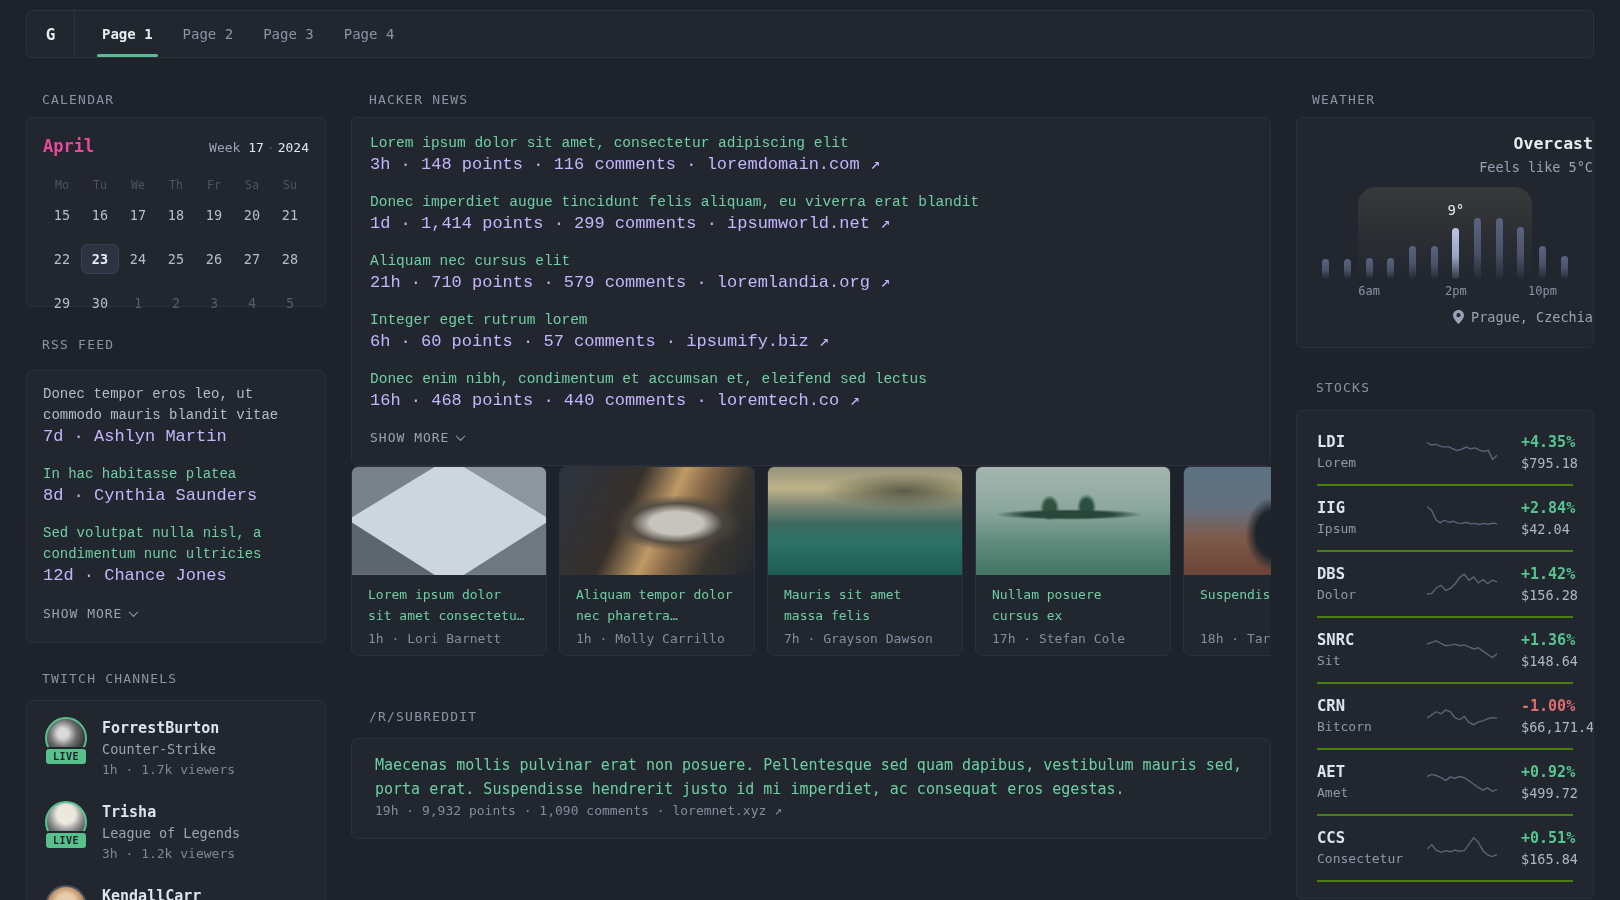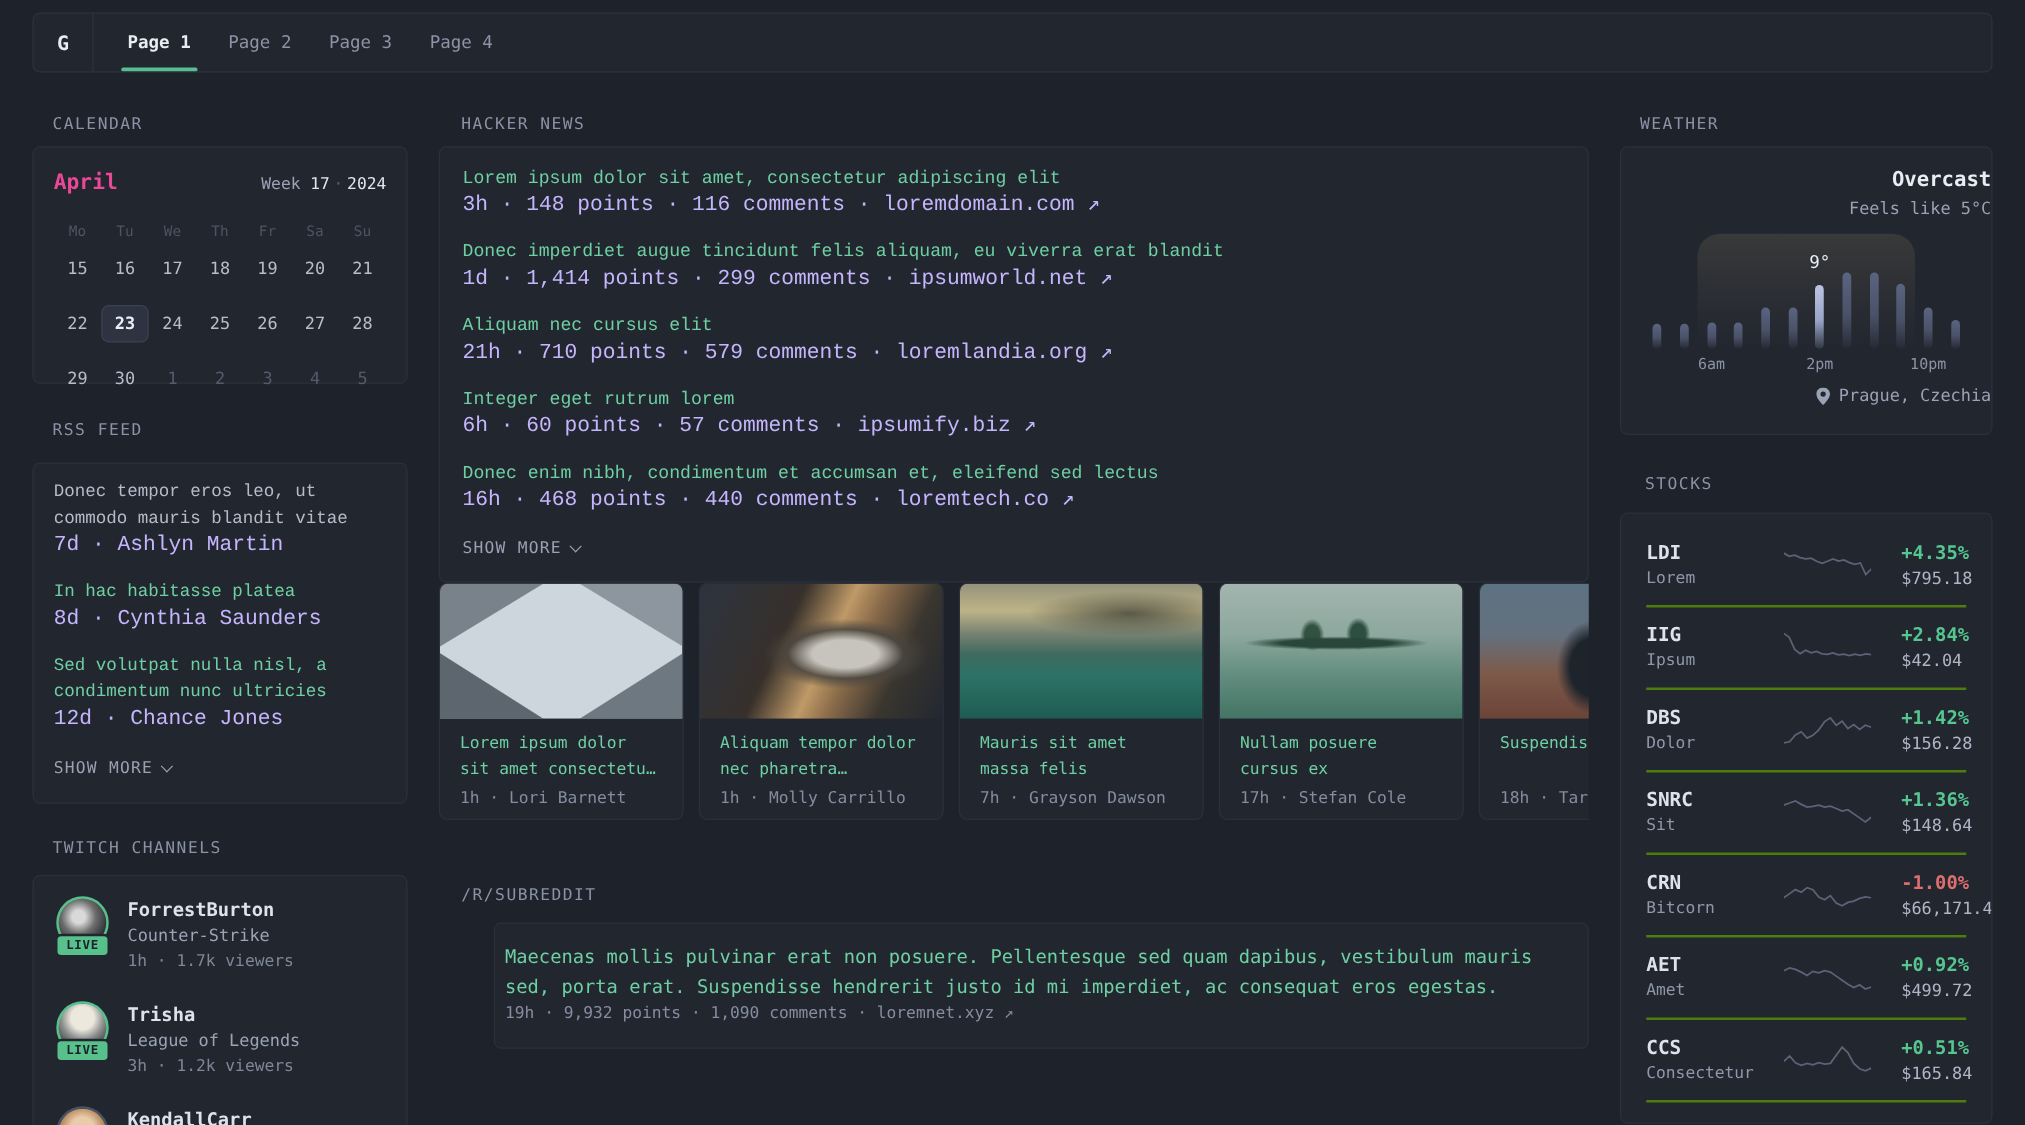--- a/index.html
+++ b/index.html
@@ -138,21 +138,21 @@
       radial-gradient(ellipse 16% 38% at 46% 62%, #1d242b 55%, transparent 90%),
       linear-gradient(to bottom, #5c7282 0%, #64707e 38%, #7d5a4a 66%, #6b4438 100%);
   }
   .video-title {
     font-size: 13px; line-height: 21px; color: #6ecfa2;
     padding: 9px 16px 0; height: 51px; overflow: hidden;
   }
   .video-meta { font-size: 13px; color: #848da0; padding: 5px 16px 0; }
 
   
-  .sub-card { padding: 14px 8px; height: 101px; margin-left: 44px; }
+  .sub-card { padding: 14px 23px; height: 101px; }
   .sub-title { font-size: 15px; line-height: 24px; color: #6ecfa2; max-width: 880px; cursor: pointer; }
   .sub-meta { font-size: 13px; color: #848da0; margin-top: 2px; }
 
   
   .weather-card { height: 231px; padding-top: 16px; text-align: right; }
   .weather-condition { font-size: 16.5px; font-weight: bold; color: #e8edf4; line-height: 20px; }
   .weather-feels { font-size: 13.5px; color: #99a2b4; margin-top: 5px; }
   .weather-chart { position: relative; width: 260px; height: 92px; margin: 12px auto 0; }
   .day-rect {
     position: absolute; top: 0; bottom: 0; border-radius: 18px 18px 0 0;

